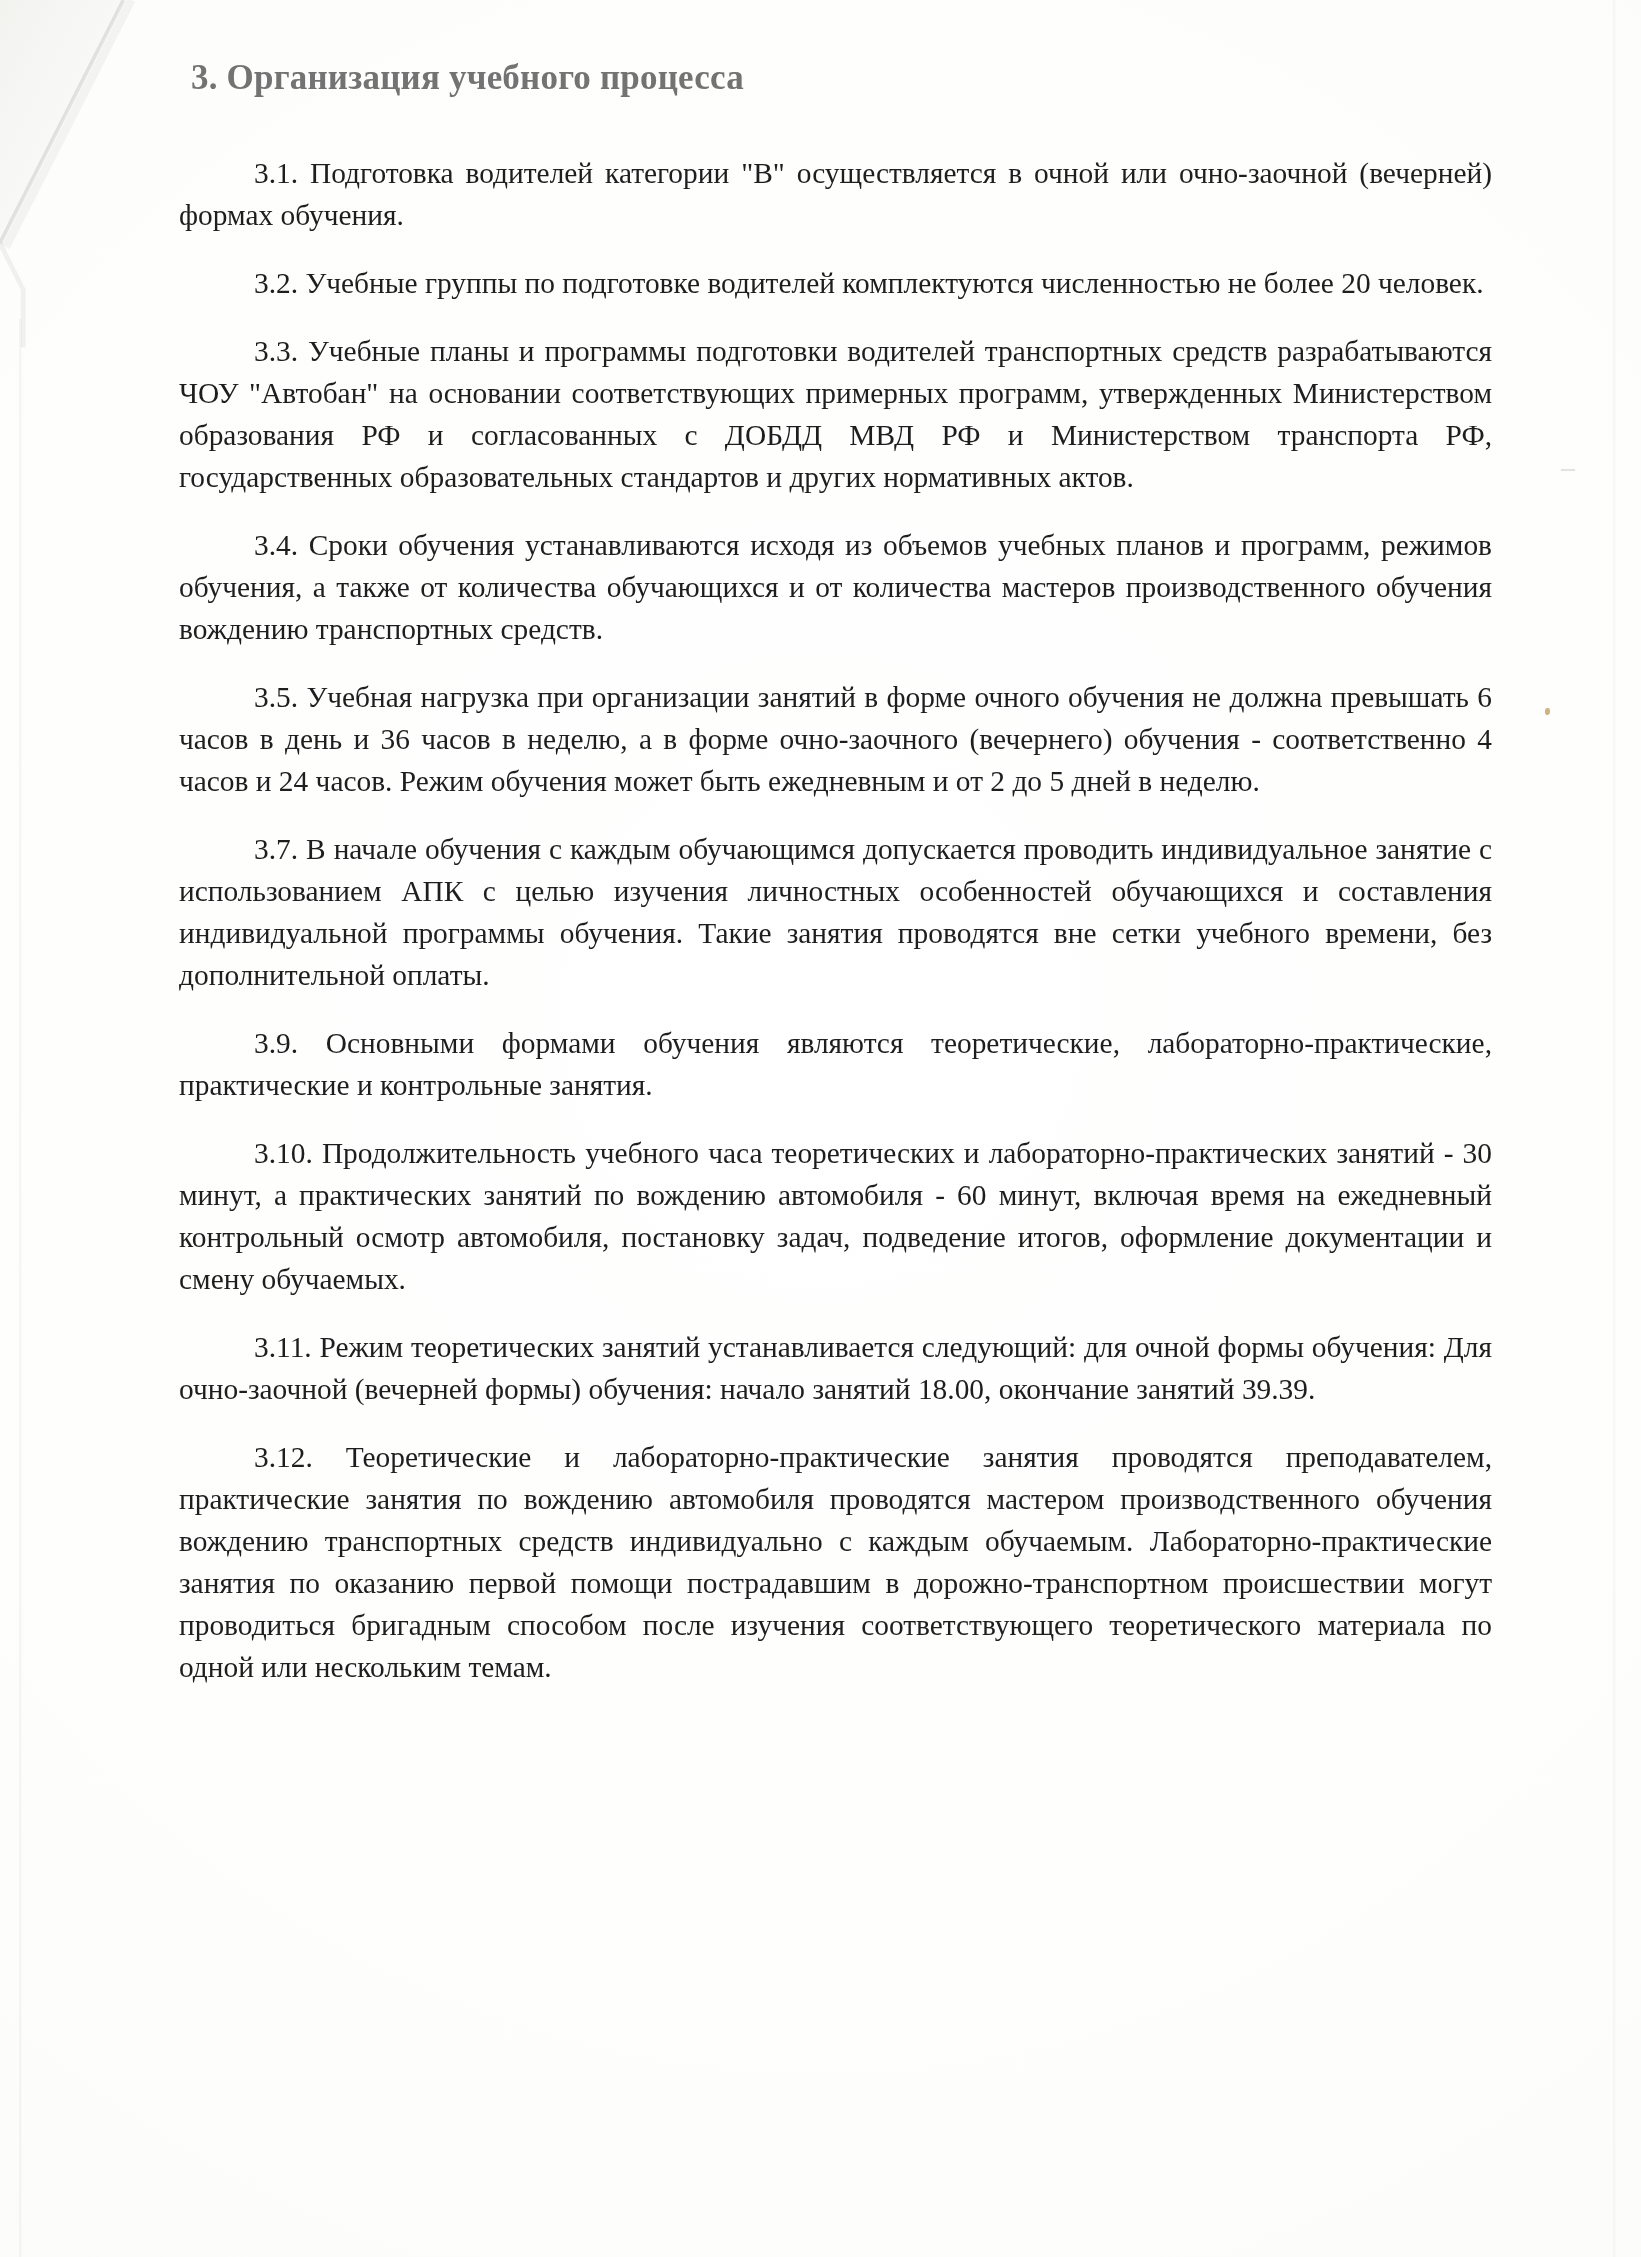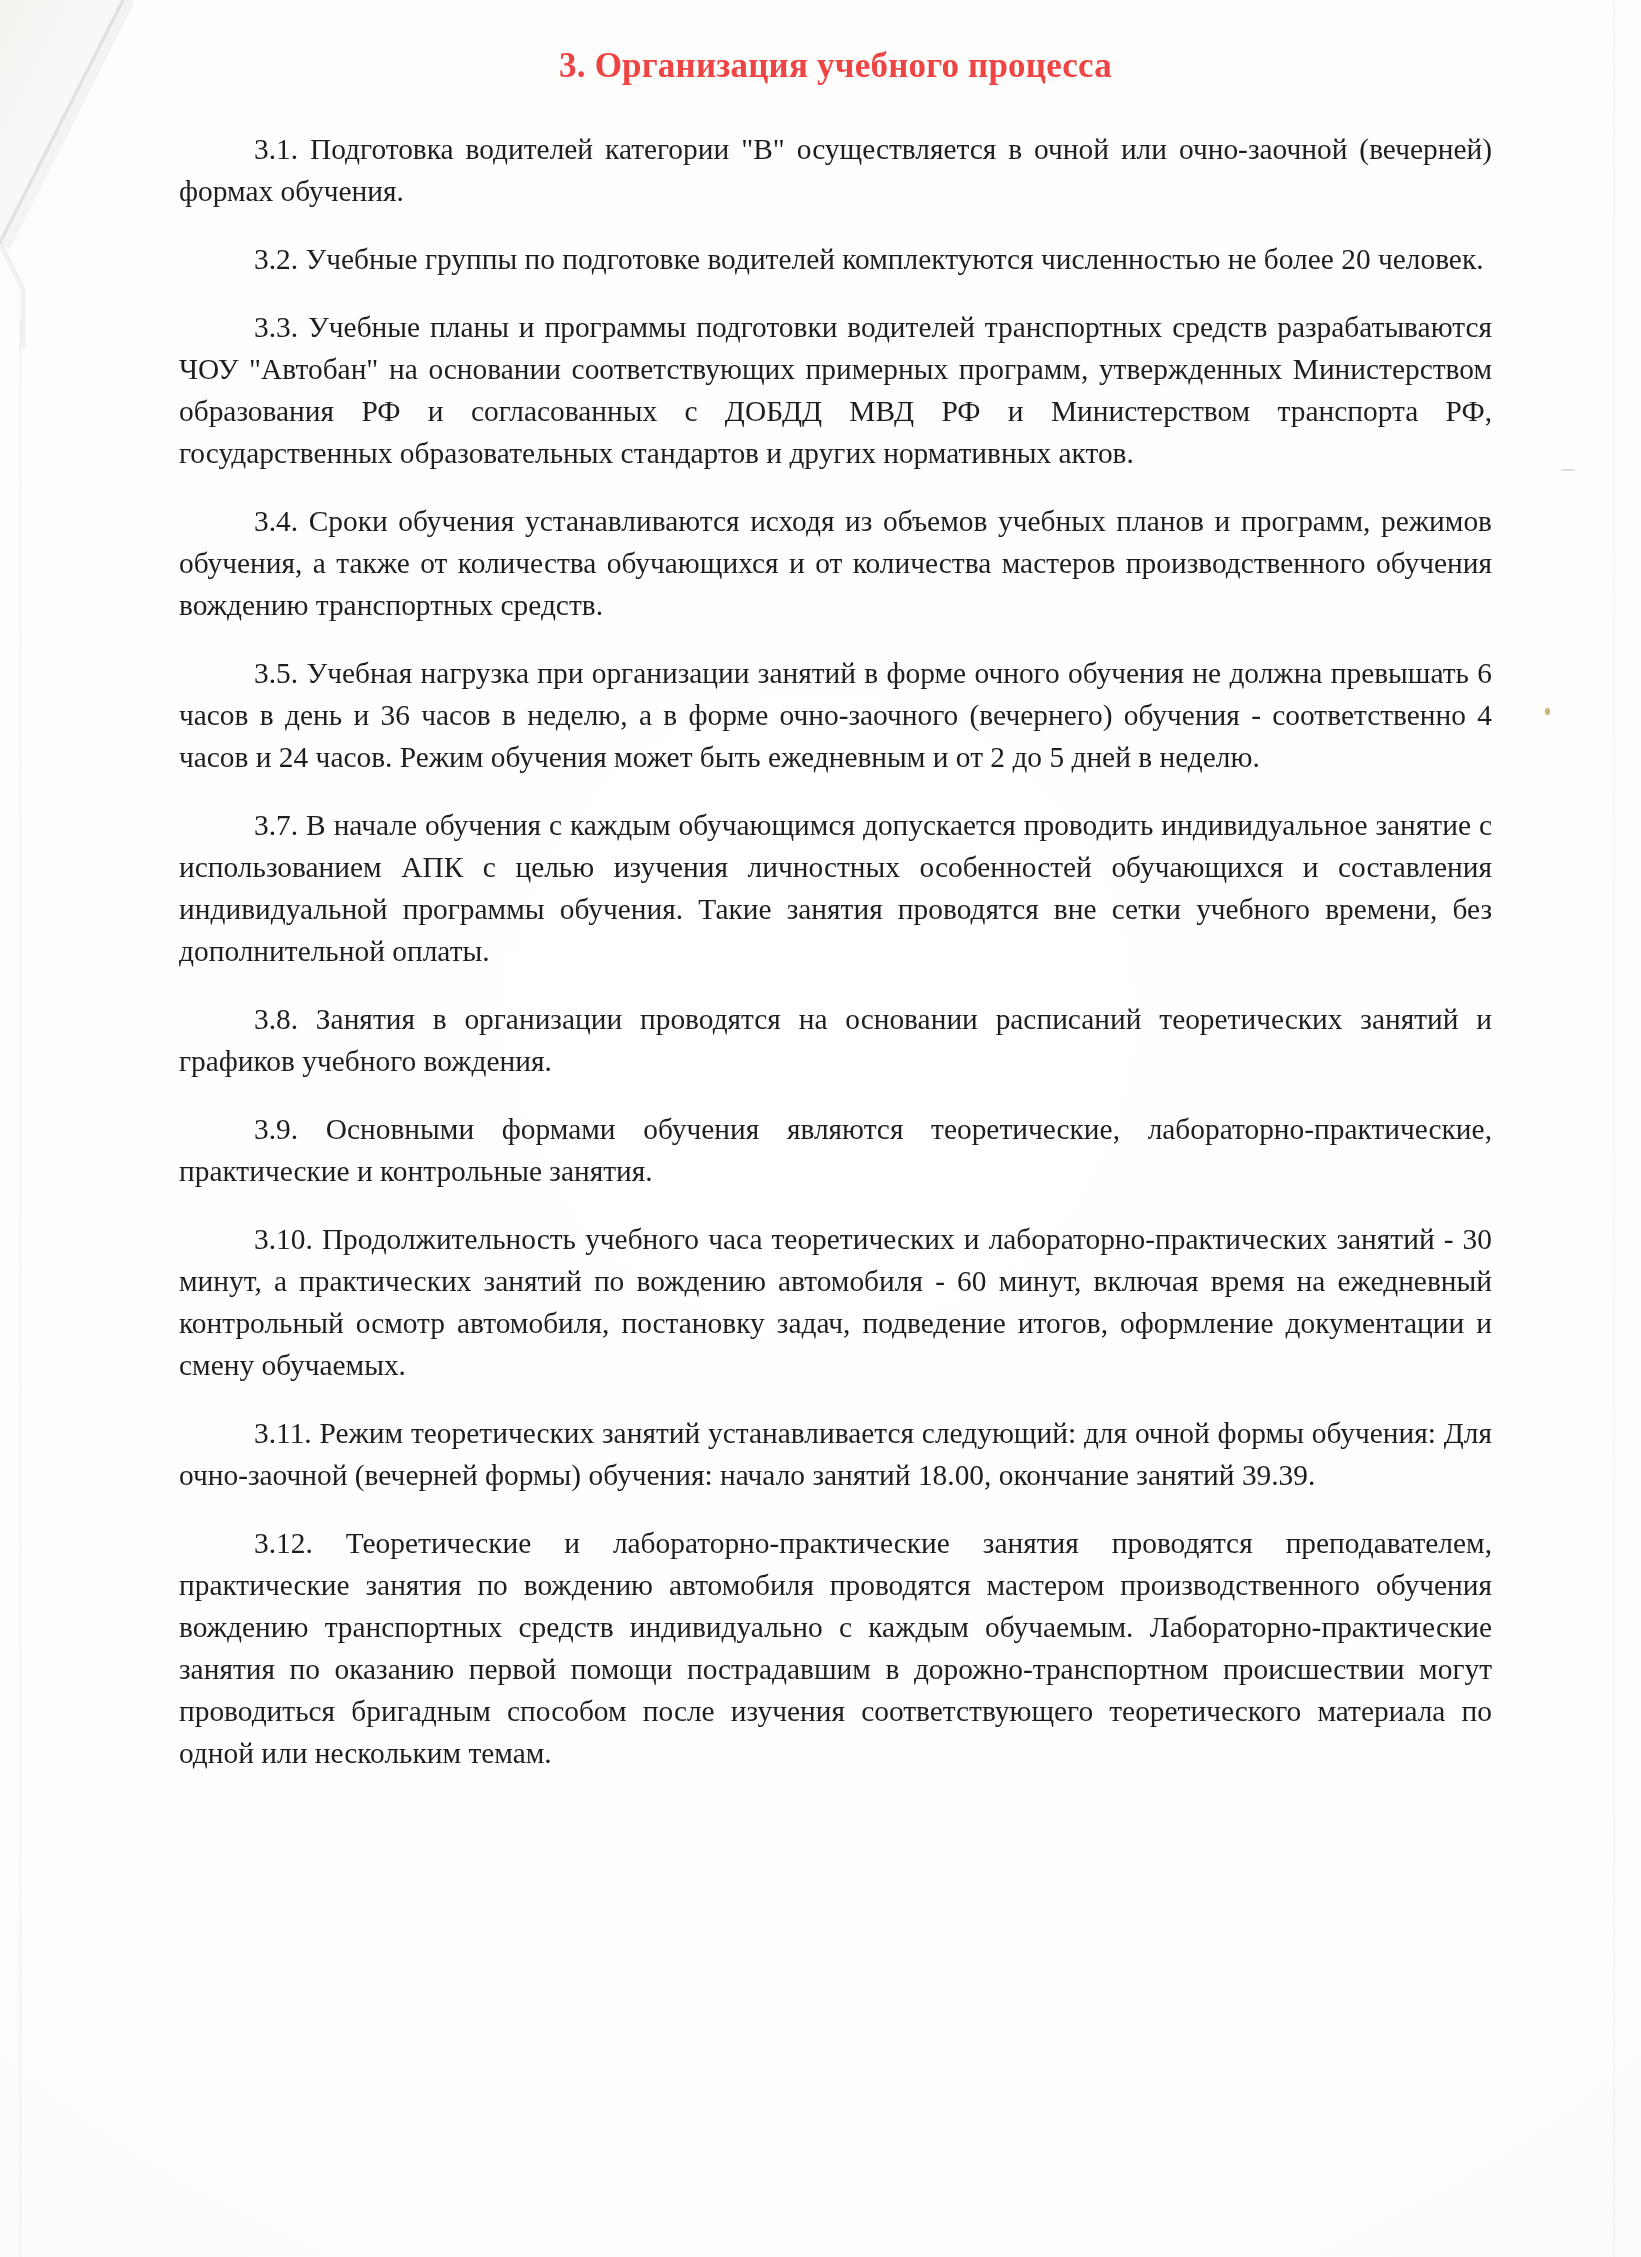--- a/index.html
+++ b/index.html
@@ -61,27 +61,26 @@
 
   
   .content {
     position: absolute;
     left: 179px;
     top: 0;
     width: 1313px;
   }
 
   .doc-title {
-    margin: 0;
+    margin: 12px;
     padding-top: 46px;
-    text-align: center;
     font-size: 35px;
     font-weight: bold;
     letter-spacing: 0.2px;
-    color: #ef4444;
+    color: #737373;
   }
 
   p.para {
     margin: 0;
     padding-top: 26px;
     text-indent: 75px;
     text-align: justify;
     text-justify: inter-word;
     font-size: 29.4px;
     line-height: 42px;
@@ -155,21 +154,20 @@
   <div class="content">
 
     <h1 class="doc-title">3. Организация учебного процесса</h1>
 
     <p class="para first">3.1. Подготовка водителей категории "В" осуществляется в очной или очно-заочной (вечерней) формах обучения.</p>
     <p class="para">3.2. Учебные группы по подготовке водителей комплектуются численностью не более 20 человек.</p>
     <p class="para">3.3. Учебные планы и программы подготовки водителей транспортных средств разрабатываются ЧОУ "Автобан" на основании  соответствующих примерных программ, утвержденных Министерством образования РФ и согласованных с ДОБДД МВД РФ и Министерством транспорта РФ, государственных образовательных стандартов и других нормативных актов.</p>
     <p class="para">3.4. Сроки обучения устанавливаются исходя из объемов учебных планов и программ, режимов обучения, а также от количества обучающихся и от количества мастеров производственного обучения вождению транспортных средств.</p>
     <p class="para">3.5. Учебная нагрузка при организации занятий в форме очного обучения не должна превышать 6 часов в день и 36 часов в неделю, а в форме очно-заочного (вечернего) обучения - соответственно 4 часов и 24 часов. Режим обучения может быть ежедневным и от 2 до 5 дней в неделю.</p>
     <p class="para">3.7. В начале обучения с каждым обучающимся допускается  проводить индивидуальное занятие с использованием АПК с целью изучения личностных особенностей обучающихся и составления индивидуальной программы обучения. Такие занятия проводятся вне сетки учебного времени, без дополнительной оплаты.</p>
-    <p class="para">3.8. Занятия в организации проводятся на основании расписаний теоретических занятий и графиков учебного вождения.</p>
     <p class="para">3.9. Основными формами обучения являются теоретические, лабораторно-практические, практические и контрольные занятия.</p>
     <p class="para">3.10. Продолжительность учебного часа теоретических и лабораторно-практических занятий - 30 минут, а практических занятий  по вождению автомобиля - 60 минут, включая время на ежедневный контрольный осмотр автомобиля, постановку задач, подведение итогов, оформление документации и смену обучаемых.</p>
     <p class="para">3.11. Режим теоретических занятий устанавливается следующий: для очной формы обучения: Для очно-заочной (вечерней формы) обучения: начало занятий 18.00, окончание занятий 39.39.</p>
     <p class="para">3.12. Теоретические и лабораторно-практические занятия проводятся преподавателем, практические занятия по вождению автомобиля проводятся мастером производственного обучения вождению транспортных средств индивидуально с каждым обучаемым. Лабораторно-практические занятия по оказанию первой помощи пострадавшим в дорожно-транспортном происшествии могут проводиться бригадным способом после изучения соответствующего теоретического материала по одной или нескольким темам.</p>
 
   </div>
 </div>
 
 
 </body></html>

